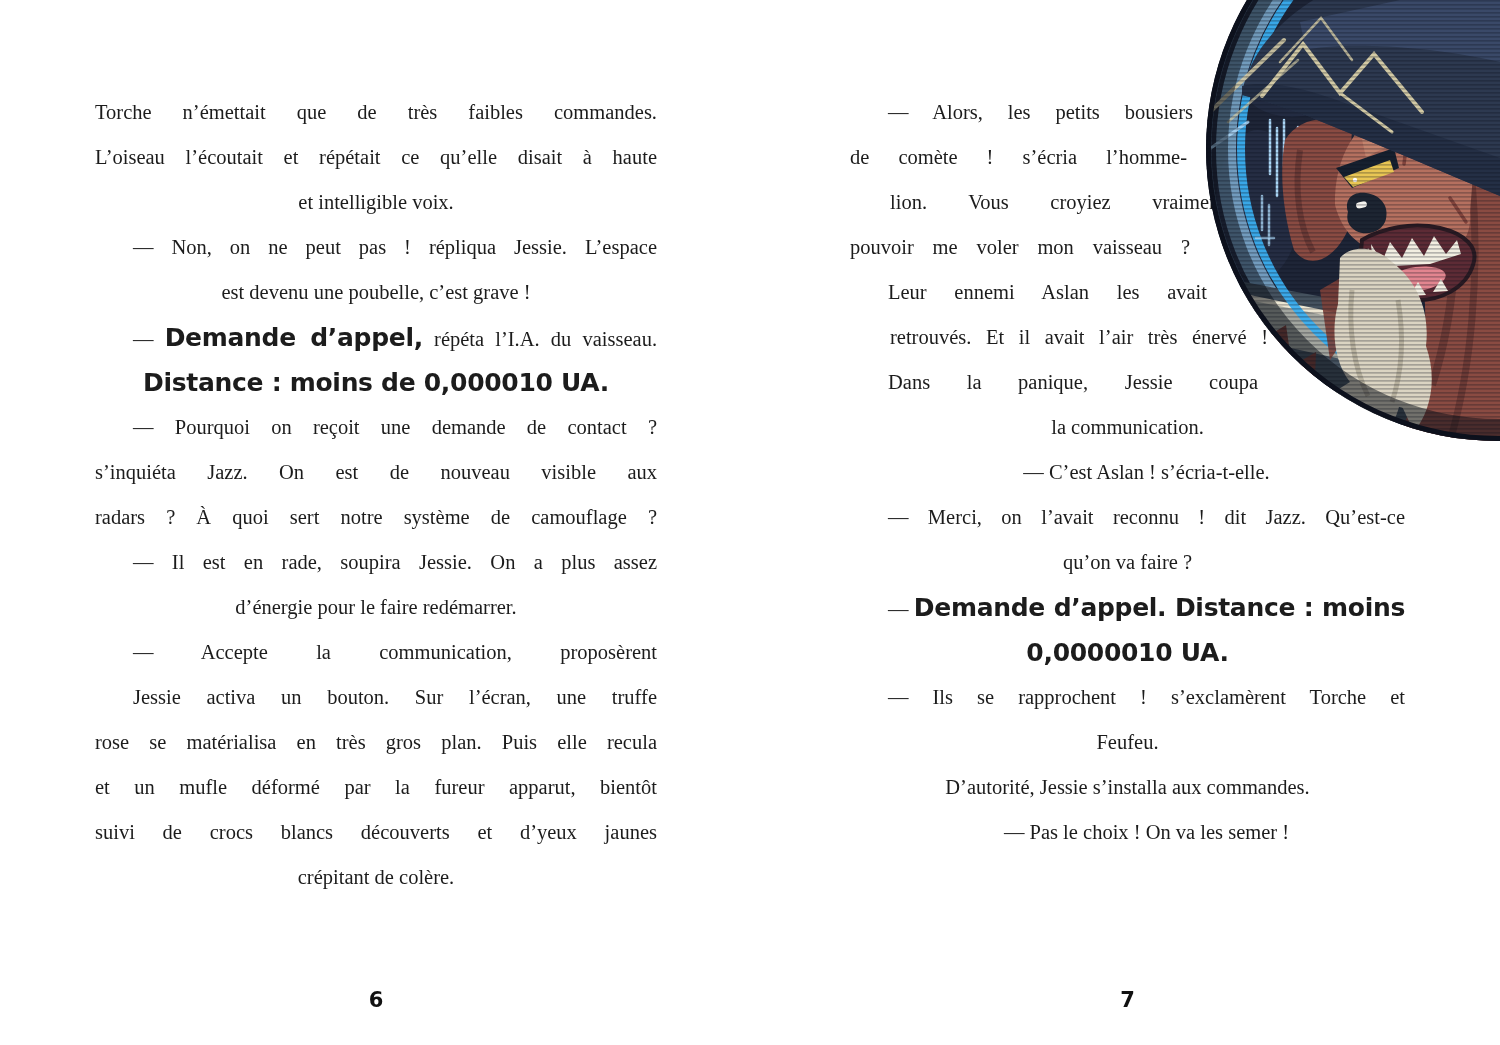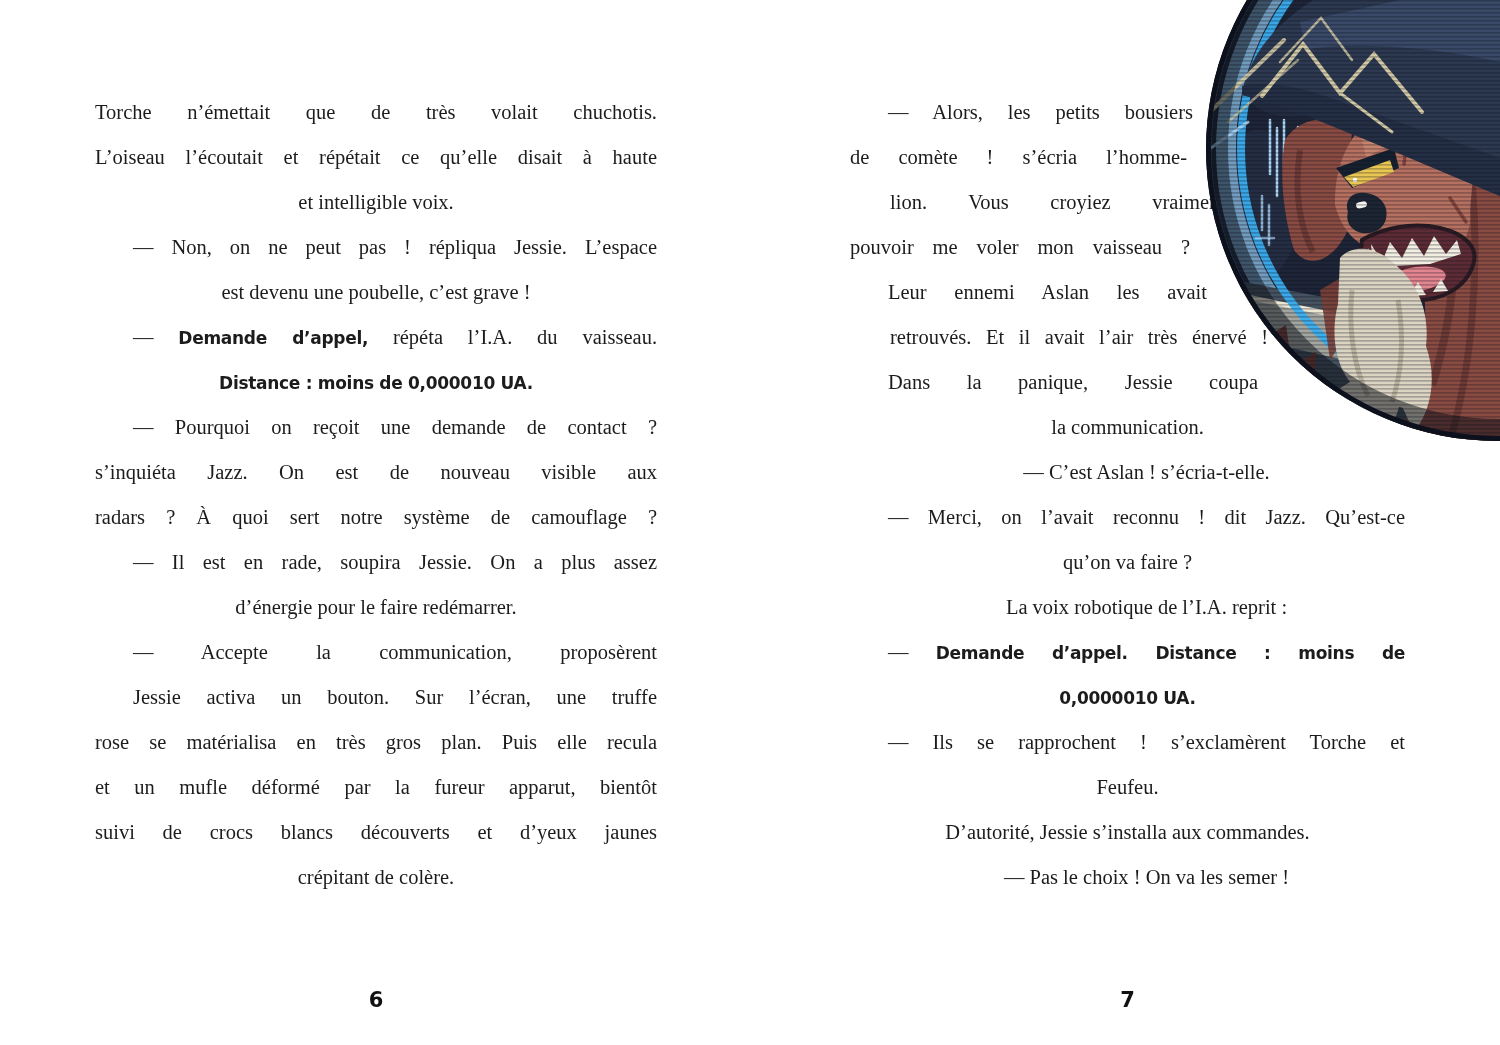--- a/index.html
+++ b/index.html
@@ -13,39 +13,39 @@
   .col-right{left:850px;width:555px;}
   .line{
     box-sizing:border-box;height:45px;line-height:45px;
     font-size:20.5px;white-space:normal;overflow:hidden;
     text-align:center;width:100%;
   }
   .line.just{text-align:justify;text-align-last:justify;}
   .line.ind{padding-left:38px;}
   .tech{
     font-family:"DejaVu Sans","Liberation Sans",sans-serif;
-    font-weight:700;font-size:17px;letter-spacing:-0.3px;
+    font-weight:700;font-size:25px;letter-spacing:-0.3px;
   }
   .pagenum{
     position:absolute;top:978px;height:45px;line-height:45px;
     text-align:center;font-family:"DejaVu Sans","Liberation Sans",sans-serif;
     font-weight:700;font-size:21px;color:#111;
   }
   .pagenum.left{left:95px;width:562px;}
   .pagenum.right{left:850px;width:555px;}
   .illus{position:absolute;left:1150px;top:0;width:350px;height:470px;}
 </style>
 </head>
 <body>
 
 <div>
 
   <section>
     <div class="text-col col-left">
-        <div class="line just"><span>Torche n’émettait que de très volait chuchotis.</span></div>
+        <div class="line just"><span>Torche n’émettait que de très faibles commandes.</span></div>
         <div class="line just"><span>L’oiseau l’écoutait et répétait ce qu’elle disait à haute</span></div>
         <div class="line"><span>et intelligible voix.</span></div>
         <div class="line ind just"><span>— Non, on ne peut pas ! répliqua Jessie. L’espace</span></div>
         <div class="line"><span>est devenu une poubelle, c’est grave !</span></div>
         <div class="line ind just"><span>— </span><span class="tech">Demande d’appel,</span><span> répéta l’I.A. du vaisseau.</span></div>
         <div class="line"><span class="tech">Distance : moins de 0,000010 UA.</span></div>
         <div class="line ind just"><span>— Pourquoi on reçoit une demande de contact ?</span></div>
         <div class="line just"><span>s’inquiéta Jazz. On est de nouveau visible aux</span></div>
         <div class="line just"><span>radars ? À quoi sert notre système de camouflage ?</span></div>
         <div class="line ind just"><span>— Il est en rade, soupira Jessie. On a plus assez</span></div>
@@ -66,21 +66,20 @@
         <div class="line just" style="width: 337px;"><span>de comète ! s’écria l’homme-</span></div>
         <div class="line just" style="width: 335px; margin-left: 40px;"><span>lion. Vous croyiez vraiment</span></div>
         <div class="line just" style="width: 340px;"><span>pouvoir me voler mon vaisseau ?</span></div>
         <div class="line ind just" style="width: 357px;"><span>Leur ennemi Aslan les avait</span></div>
         <div class="line just" style="width: 378px; margin-left: 40px;"><span>retrouvés. Et il avait l’air très énervé !</span></div>
         <div class="line ind just" style="width: 408px;"><span>Dans la panique, Jessie coupa</span></div>
         <div class="line"><span>la communication.</span></div>
         <div class="line ind"><span>— C’est Aslan ! s’écria-t-elle.</span></div>
         <div class="line ind just"><span>— Merci, on l’avait reconnu ! dit Jazz. Qu’est-ce</span></div>
         <div class="line"><span>qu’on va faire ?</span></div>
-        <div class="line ind"><span>La voix robotique de l’I.A. reprit :</span></div>
         <div class="line ind just"><span>— </span><span class="tech">Demande d’appel. Distance : moins de</span></div>
         <div class="line"><span class="tech">0,0000010 UA.</span></div>
         <div class="line ind just"><span>— Ils se rapprochent ! s’exclamèrent Torche et</span></div>
         <div class="line"><span>Feufeu.</span></div>
         <div class="line"><span>D’autorité, Jessie s’installa aux commandes.</span></div>
         <div class="line ind"><span>— Pas le choix ! On va les semer !</span></div>
       </div>
     <div class="pagenum right">7</div>
   </section>
 

